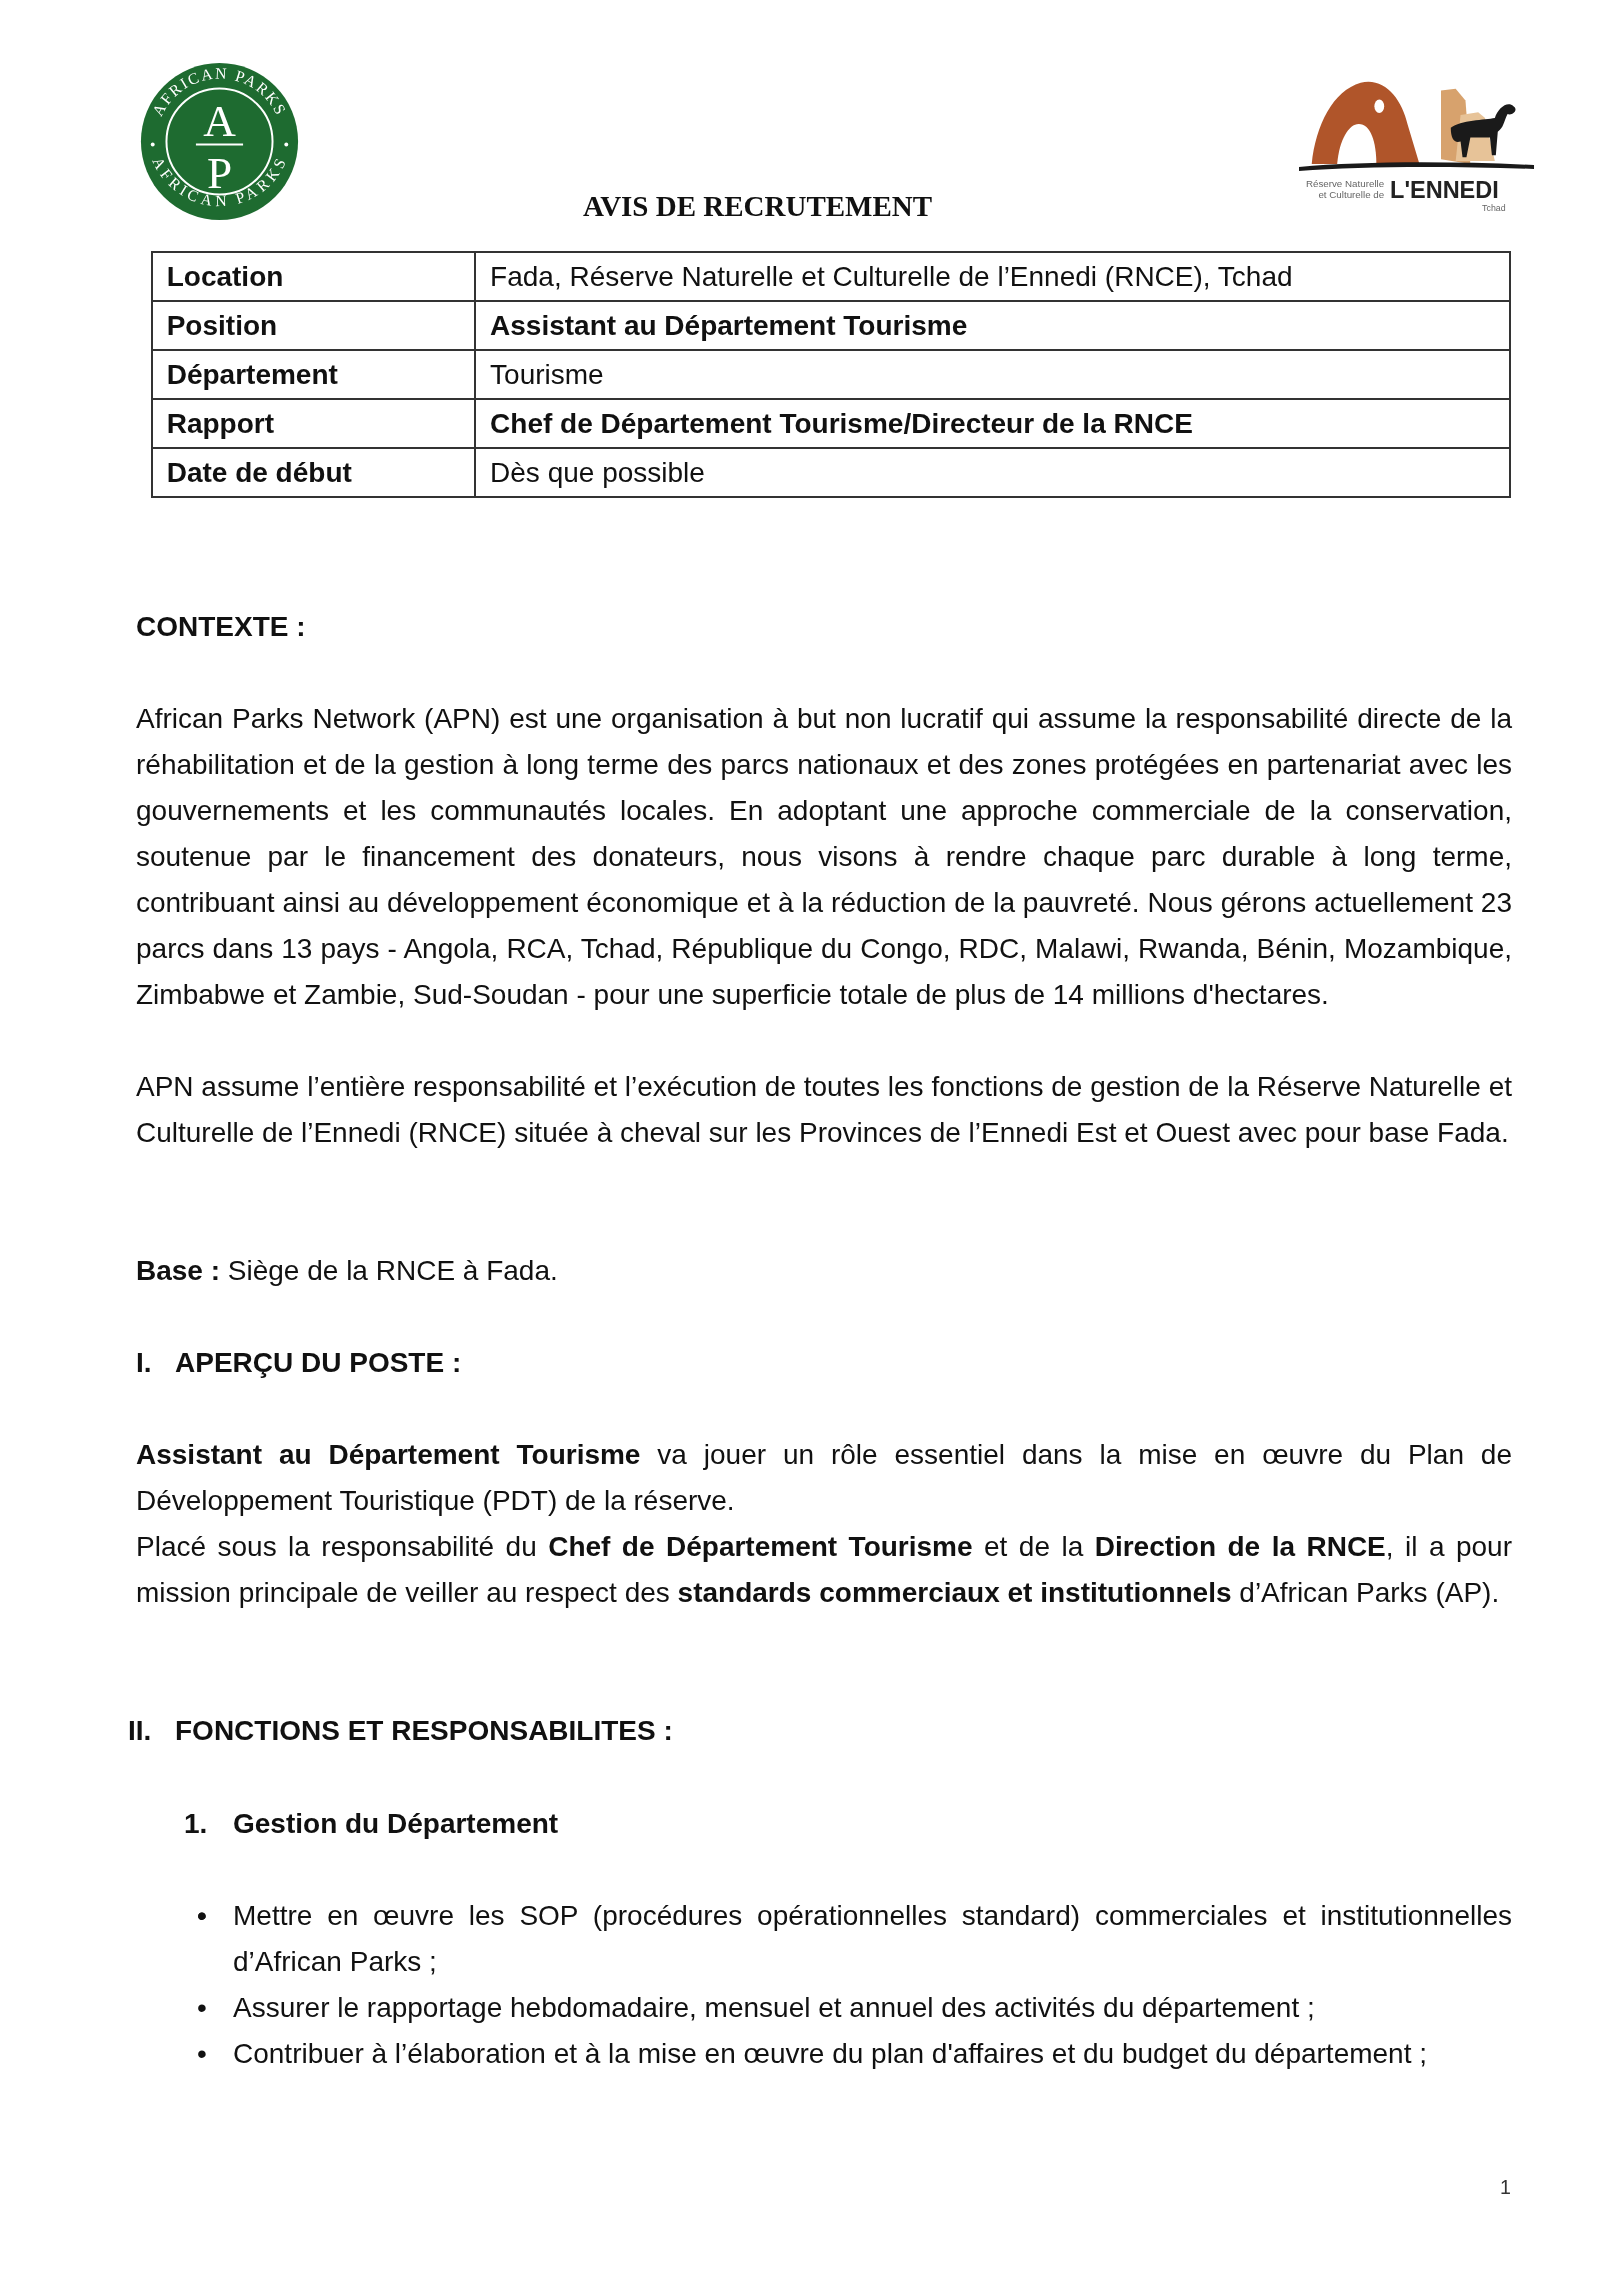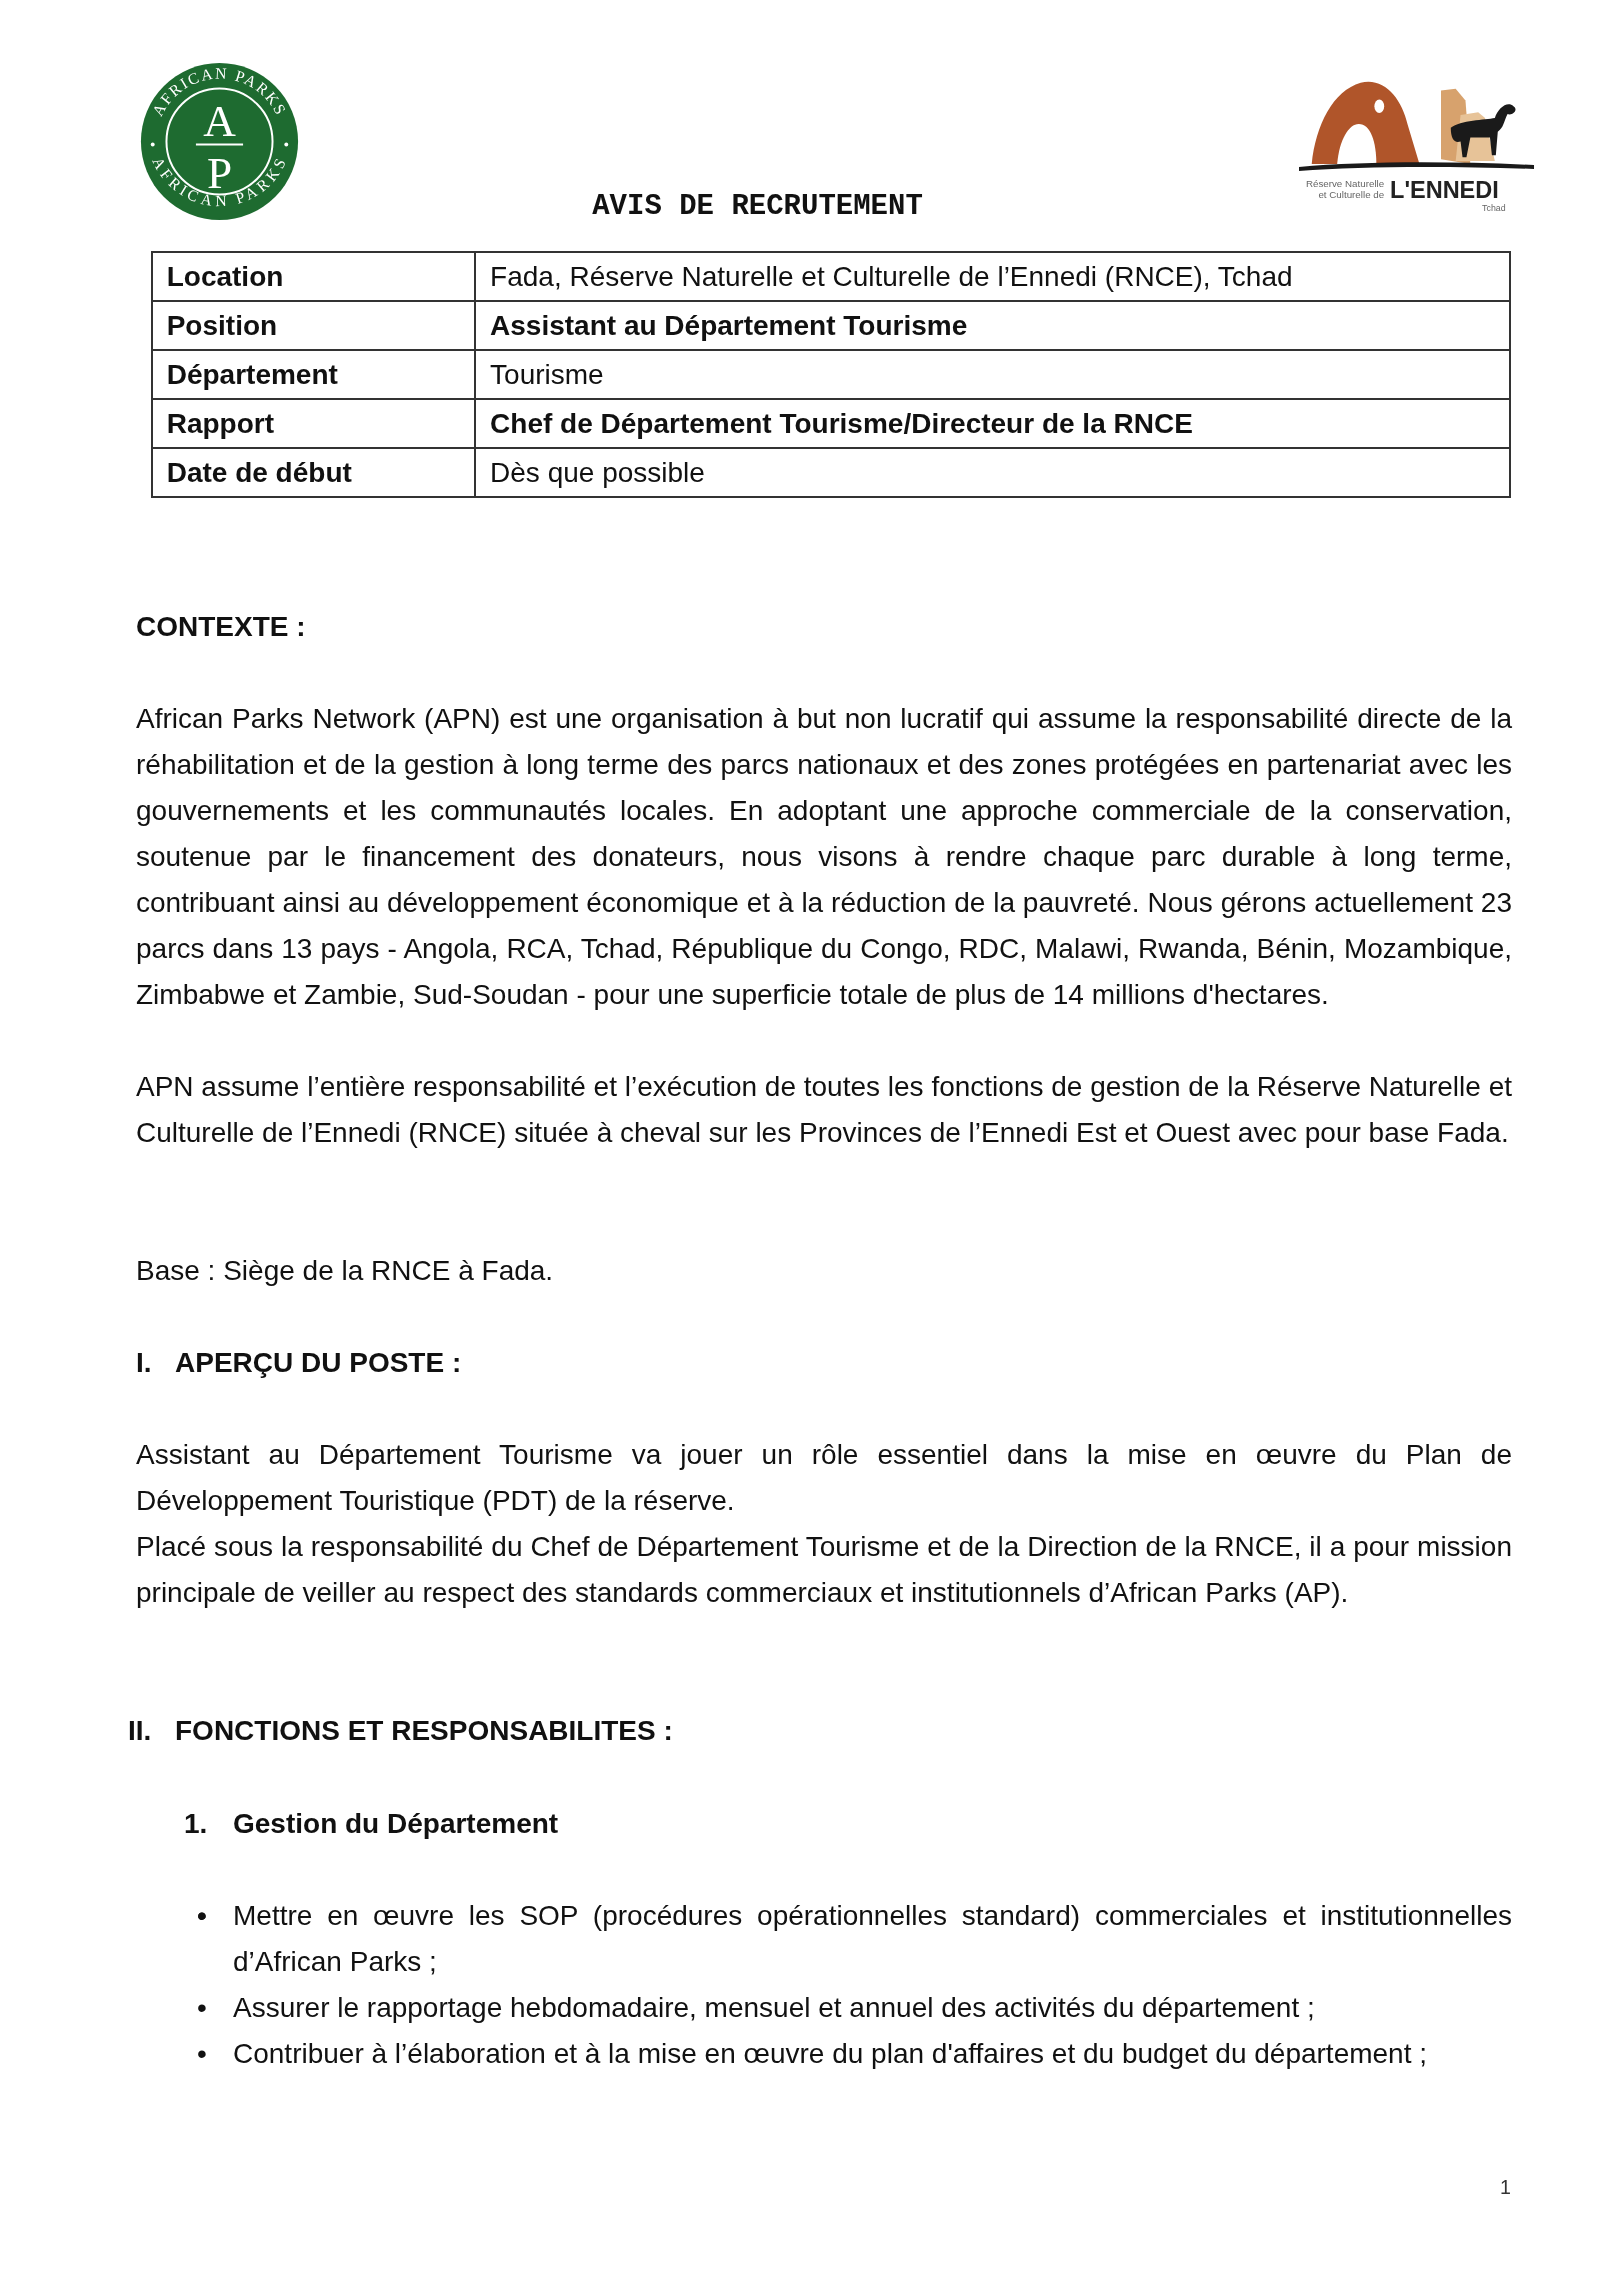--- a/index.html
+++ b/index.html
@@ -5,34 +5,34 @@
   html, body { margin:0; padding:0; background:#ffffff; }
   body { width:1621px; height:2293px; position:relative; overflow:hidden;
          font-family:"Liberation Sans", sans-serif; color:#111; }
   .page { position:absolute; left:0; top:0; width:1621px; height:2293px; }
 
   
   .logo-ap { position:absolute; left:137px; top:59px; width:165px; height:165px; }
   .logo-ennedi { position:absolute; left:1294px; top:71px; width:245px; height:142px; }
 
   .title { position:absolute; left:0; width:1515px; top:190px; text-align:center;
-           font-family:Liberation Mono, monospace; font-weight:bold; font-size:29px;
+           font-family:Liberation Serif, serif; font-weight:bold; font-size:29px;
            letter-spacing:0px; padding-left:0; }
   .title span { display:inline-block; margin-left:0; }
 
   
   table.info { position:absolute; left:151px; top:251px; width:1360px;
                border-collapse:collapse; font-size:28px; }
   table.info td { border:2px solid #333; height:47px; padding:0 13.7px; vertical-align:middle; }
   table.info td.k { width:294px; font-weight:bold; }
   table.info td.v.b { font-weight:bold; }
 
   .txt { position:absolute; left:136px; width:1376px; font-size:28px; line-height:46px; }
   .just { text-align:justify; text-align-last:left; }
-  .bold { font-weight:normal; }
+  .bold { font-weight:bold; }
   .h { font-weight:bold; font-size:28px; }
 
   .bullets { position:absolute; left:136px; width:1376px; margin:0; padding:0; list-style:none;
              font-size:28px; line-height:46px; }
   .bullets li { position:relative; padding-left:97px; text-align:justify; text-align-last:left; }
   .bullets li .dot { position:absolute; left:61px; top:0; }
 
   .pagenum { position:absolute; left:1500px; top:2176px; font-size:19.6px; color:#333; }
 </style>
 </head>

